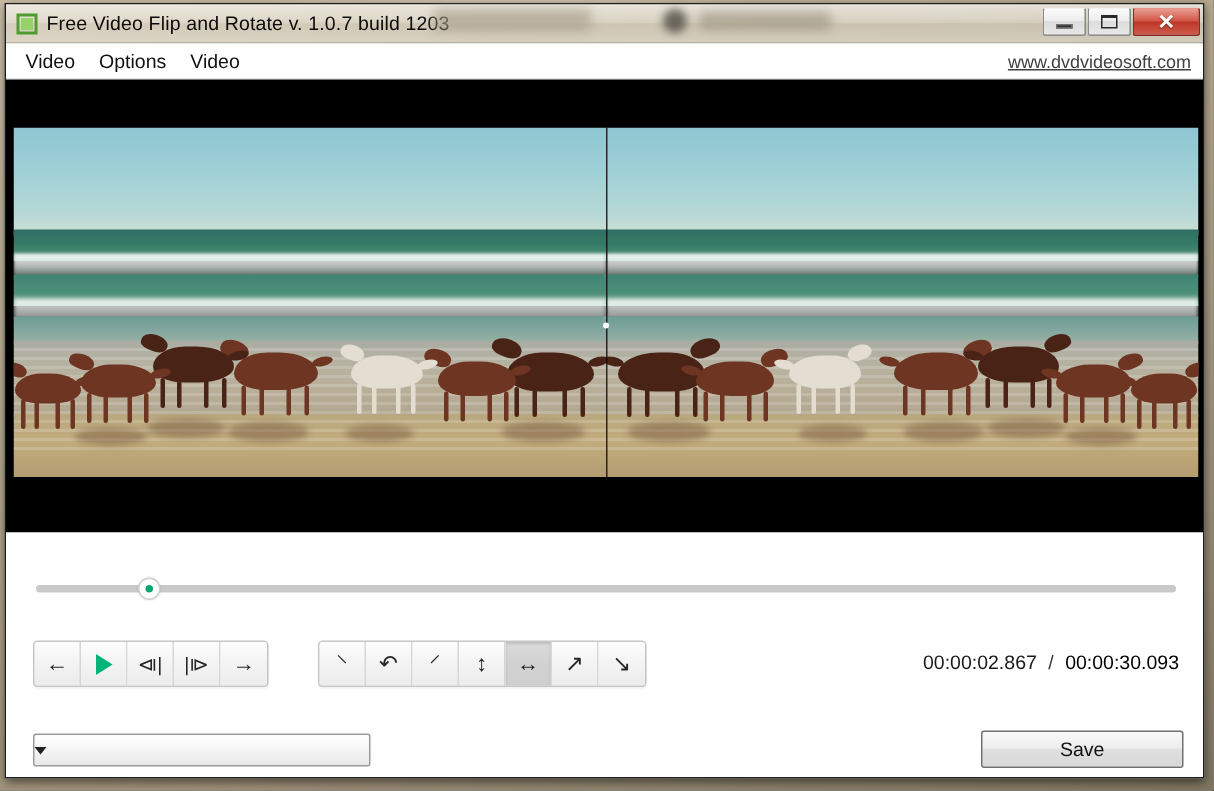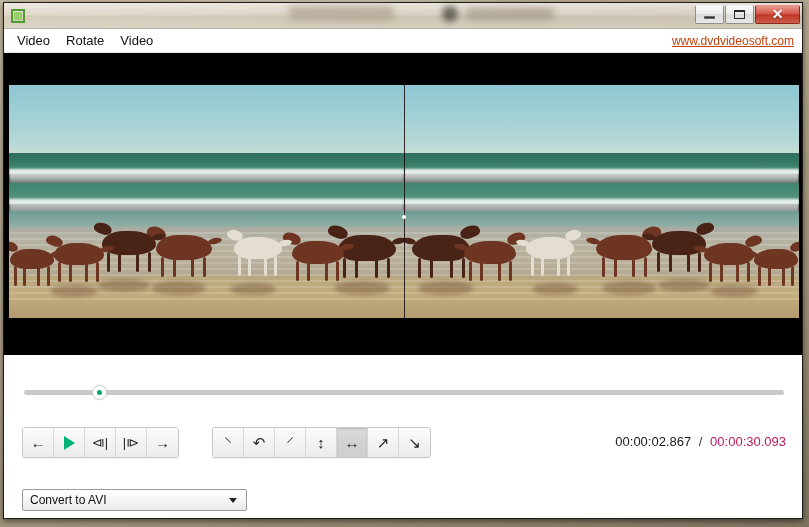--- a/index.html
+++ b/index.html
@@ -168,21 +168,21 @@
     font-size: 13px;
     color: #111111;
     padding: 2px 8px;
     cursor: default;
   }
   .menu-item:first-child { margin-left: 5px; }
   #site-link {
     position: absolute;
     right: 8px;
     font-size: 12px;
-    color: #c2410c;
+    color: #404040;
     text-decoration: underline;
     cursor: pointer;
   }
 
   
   #video-stage {
     flex: 0 0 302px;
     height: 302px;
     background: #000000;
     position: relative;
@@ -377,21 +377,21 @@
   
   #time-display {
     position: absolute;
     right: 16px; top: 79px;
     font-size: 13px;
     color: #1a1a1a;
     white-space: nowrap;
   }
   #time-current { font-weight: normal; }
   #time-separator { margin: 0 4px; color: #3a3a3a; }
-  #time-total { color: #be185d; }
+  #time-total { color: #000000; }
 
   
   #format-select {
     position: absolute;
     left: 18px; top: 134px;
     width: 225px; height: 22px;
     border: 1px solid #9a9a9a;
     border-radius: 2px;
     background: linear-gradient(180deg, #ffffff 0%, #f5f5f5 50%, #e9e9e9 100%);
     display: flex;
@@ -436,40 +436,41 @@
   <div id="desktop-blur-b"></div>
 </div>
 
 <div id="app-window">
 
   <div id="title-bar">
     <div id="app-icon">
       <div class="frame-outer"></div>
       <div class="frame-inner"></div>
     </div>
+    <div id="window-title">Free Video Flip and Rotate v. 1.0.7 build 1203</div>
     <div id="title-blur-1"></div>
     <div id="title-blur-2"></div>
     <div id="title-blur-3"></div>
 
     <div id="window-controls">
       <div class="win-btn" id="minimize-button">
         <div class="minimize-glyph"></div>
       </div>
       <div class="win-btn" id="maximize-button">
         <div class="maximize-glyph"></div>
       </div>
       <div class="win-btn" id="close-button">
         <div class="close-glyph">✕</div>
       </div>
     </div>
   </div>
 
   <div id="menu-bar">
     <div class="menu-item">Video</div>
-    <div class="menu-item">Rotate</div>
+    <div class="menu-item">Options</div>
     <div class="menu-item">Video</div>
     <div id="site-link">www.dvdvideosoft.com</div>
   </div>
 
   <div id="video-stage">
     <div id="video-frame">
 
       <div class="video-half" id="video-half-left">
         <div class="scene">
           <div class="sky"></div>
@@ -674,19 +675,19 @@
       </div>
     </div>
 
     <div id="time-display">
       <span id="time-current">00:00:02.867</span>
       <span id="time-separator">/</span>
       <span id="time-total">00:00:30.093</span>
     </div>
 
     <div id="format-select">
-      <span id="format-select-label">Convert to AVI</span>
       <span id="format-select-arrow"></span>
     </div>
 
+    <div id="save-button">Save</div>
 
   </div>
 </div>
 
 </body></html>

